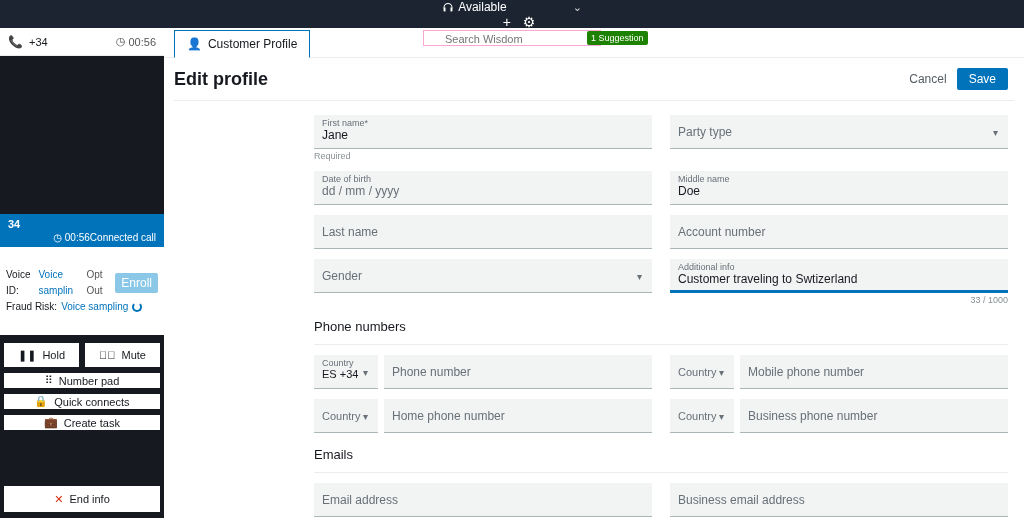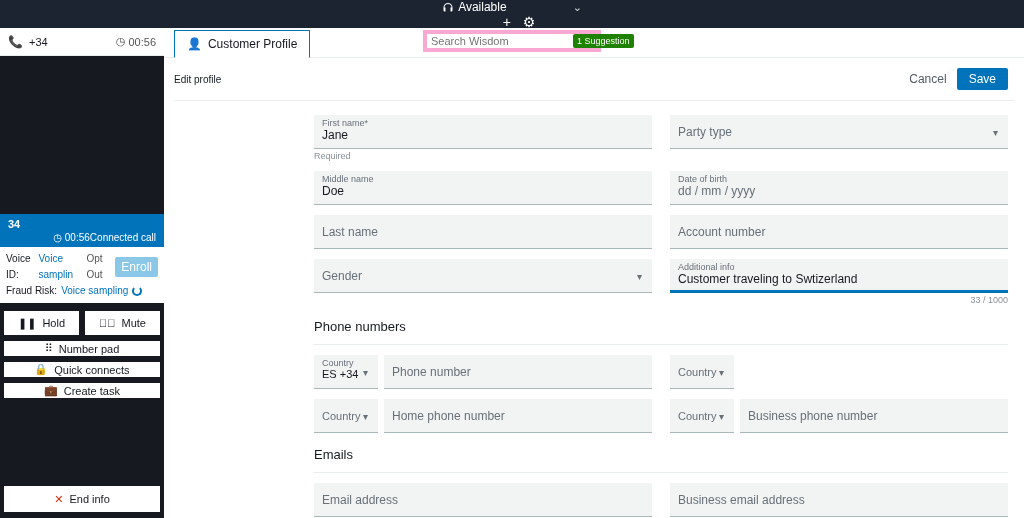--- a/index.html
+++ b/index.html
@@ -6,55 +6,55 @@
   body { width: 1024px; height: 518px; overflow: hidden; background: #ffffff; font-size: 12px; color: #16191f; }
 
   
   .topbar { height: 28px; background: #1b2430; color:#fff; display:flex; align-items:center; padding:0 6px;flex-direction:column; }
   .status-chip { display:flex; align-items:center; gap:6px; font-size:12px; }
   .status-dot { width:10px; height:10px; }
   .status-caret { margin-left:60px; font-size:11px; opacity:.8;}
   .top-icons { margin-left:14px; display:flex; gap:12px; }
   .top-icons span { font-size:14px; }
   .spacer { flex:1; }
-  .search-wrap { border:4px solid #f9a8d4; background:#fff; display:flex; align-items:center; height:22px; width:178px; padding:0 4px;}
+  .search-wrap { border:1px solid #f9a8d4; background:#fff; display:flex; align-items:flex-end; height:22px; width:178px; padding:0 21px;}
   .search-wrap input { border:none; outline:none; font-size:11px; flex:1; }
   .suggest-badge { background:#1d8102; color:#fff; font-size:9px; padding:2px 4px; border-radius:2px; white-space:nowrap;}
 
   
   .left { position:absolute; top:28px; left:0; width:164px; bottom:0; background:#16191f; color:#fff; display:flex; flex-direction:column;}
   .call-header { background:#fff; color:#16191f; border-bottom:1px solid #eaeded; height:28px; display:flex; align-items:center; padding:0 8px; justify-content:space-between;}
   .ch-left { display:flex; align-items:center; gap:6px;}
   .phone-glyph { color:#0073bb; font-size:12px;}
   .ch-timer { display:flex; align-items:center; gap:3px; color:#555; font-size:11px;}
   .dark-block { flex:0 0 158px; background:#16191f; position:relative;}
   .blue-strip { background:#0073bb; padding:4px 8px 4px 8px;}
   .bs-num { font-size:11px; font-weight:bold;}
   .bs-row2 { display:flex; justify-content:flex-end; font-size:10px; margin-top:2px;}
-  .voice-block { background:#fff; color:#16191f; padding:4px 6px; font-size:10px; line-height:16px;}
+  .voice-block { background:#fff; color:#16191f; padding:20px 6px; font-size:10px; line-height:16px;}
   .v-row { display:flex; align-items:center; gap:4px;}
   .v-link { color:#0073bb; }
   .optout { color:#555;}
   .enroll-btn { background:#8bc8e8; color:#fff; font-size:12px; padding:2px 6px; border-radius:2px; margin-left:auto; }
   .spinner { width:10px; height:10px; border:2px solid #0073bb; border-top-color:transparent; border-radius:50%; display:inline-block;}
 
   .btns-area { padding:8px 4px; display:flex; flex-direction:column; gap:6px;}
   .btn-row { display:flex; gap:6px;}
   .ccp-btn { flex:1; background:#fff; color:#16191f; border:1px solid #fff; height:24px; display:flex; align-items:center; justify-content:center; gap:6px; font-size:11px; cursor:pointer;}
   .end-area { margin-top:auto; padding:8px 4px 6px;}
   .end-btn { background:#fff; height:26px; display:flex; align-items:center; justify-content:center; gap:6px; font-size:11px; color:#16191f; cursor:pointer;}
   .end-ico { color:#d13212;}
 
   
   .main { position:absolute; top:28px; left:164px; right:0; bottom:0; overflow:auto;}
   .tabstrip { border-bottom:1px solid #eaeded; padding-left:10px; height:30px; display:flex; align-items:flex-end;}
   .tab { border:1px solid #0073bb; border-bottom:1px solid #fff; background:#fff; height:28px; display:flex; align-items:center; gap:6px; padding:0 12px; font-size:12px; color:#16191f; position:relative; top:1px;}
   .tab-ico { color:#879196; font-size:12px;}
   .titlebar { display:flex; align-items:center; justify-content:space-between; padding:10px 16px 10px 10px;}
-  .title { font-size:10px; font-weight:400;}
+  .title { font-size:18px; font-weight:700;}
   .actions { display:flex; align-items:center; gap:10px; font-size:12px;}
   .cancel { color:#545b64; cursor:pointer;}
   .save { background:#0073bb; color:#fff; padding:4px 12px; border-radius:2px; font-size:12px; cursor:pointer;}
   .divider { border:none; border-top:1px solid #eaeded; margin:0 10px 14px 10px;}
 
   .form-area { padding:0 16px 0 150px; }
   .row { display:flex; gap:18px; margin-bottom:10px;}
   .field { flex:1; min-width:0;}
   .input-box { background:#f2f3f3; border-bottom:1px solid #aab7b8; padding:4px 8px 3px 8px; height:34px; display:flex; flex-direction:column; justify-content:center;}
   .input-box.stack { justify-content:flex-start; padding-top:3px;}
@@ -192,28 +192,28 @@
         <div class="input-box select">
           <span class="ph">Party type</span>
           <span class="caret">▾</span>
         </div>
       </div>
     </div>
 
     <div class="row">
       <div class="field">
         <div class="input-box stack">
+          <span class="lbl">Date of birth</span>
+          <span class="ph">dd / mm / yyyy</span>
+        </div>
+      </div>
+      <div class="field">
+        <div class="input-box stack">
           <span class="lbl">Middle name</span>
           <span class="val">Doe</span>
-        </div>
-      </div>
-      <div class="field">
-        <div class="input-box stack">
-          <span class="lbl">Date of birth</span>
-          <span class="ph">dd / mm / yyyy</span>
         </div>
       </div>
     </div>
 
     <div class="row">
       <div class="field">
         <div class="input-box">
           <span class="ph">Last name</span>
         </div>
       </div>
@@ -252,20 +252,23 @@
         </div>
         <div class="input-box" style="flex:1;">
           <span class="ph">Phone number</span>
         </div>
       </div>
       <div class="field country-combo">
         <div class="input-box select country-sel">
           <span class="ph" style="font-size:11px;">Country</span>
           <span class="caret">▾</span>
         </div>
+        <div class="input-box" style="flex:1;">
+          <span class="ph">Mobile phone number</span>
+        </div>
       </div>
     </div>
 
     <div class="row">
       <div class="field country-combo">
         <div class="input-box select country-sel">
           <span class="ph" style="font-size:11px;">Country</span>
           <span class="caret">▾</span>
         </div>
         <div class="input-box" style="flex:1;">

